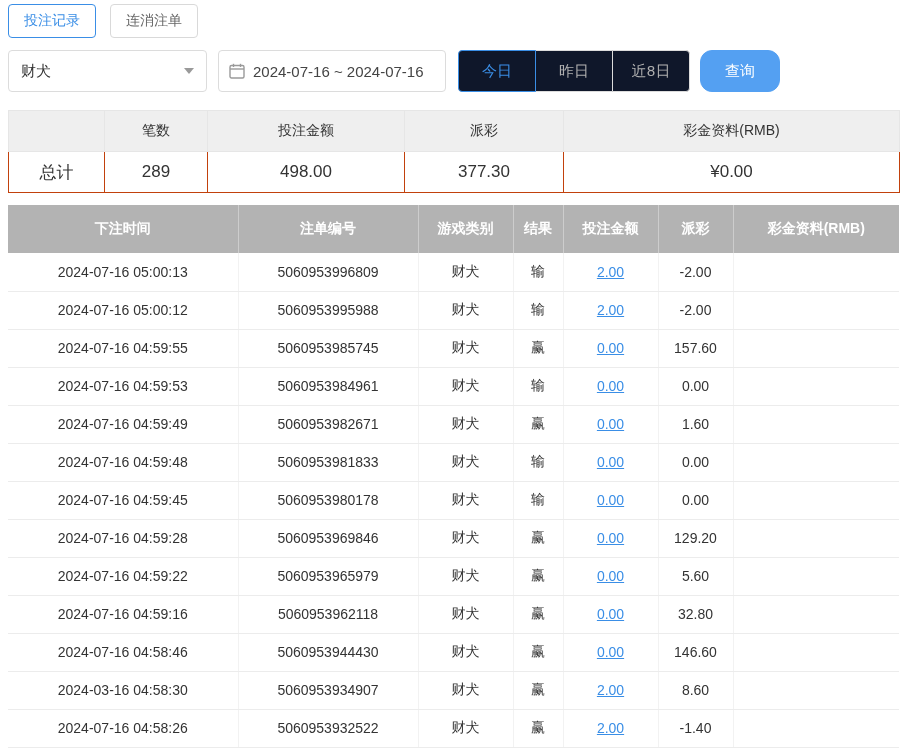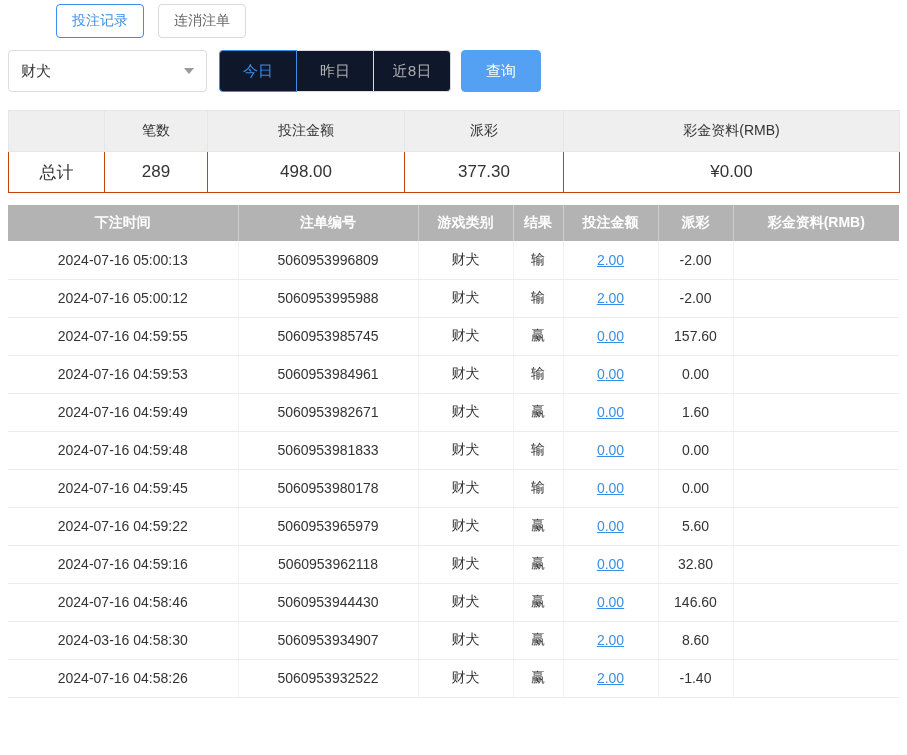--- a/index.html
+++ b/index.html
@@ -1,21 +1,21 @@
 <!DOCTYPE html>
 <html><head>
 <meta charset="utf-8">
 <style>
   * { box-sizing: border-box; margin: 0; padding: 0; }
   html, body { width: 907px; height: 755px; overflow: hidden; background: #fff; }
   body { font-family: "Liberation Sans", sans-serif; color: #333; }
   .page { padding: 4px 8px; width: 907px; }
 
   
-  .tabs-row { display: flex; gap: 14px; align-items: center; margin-top: 0; margin-left: 48px; }
+  .tabs-row { display: flex; gap: 14px; align-items: center; margin-top: 0; }
   .tab {
     background: #fff; border: 1px solid #d9d9d9; border-radius: 4px;
     padding: 7px 15px; font-size: 14px; color: #666; cursor: pointer;
     font-family: "Liberation Sans", sans-serif;
   }
   .tab.active { border-color: #3a8ee6; color: #3a8ee6; }
 
   
   .filter-row { display: flex; align-items: center; margin-top: 12px; }
   .select {
@@ -38,21 +38,21 @@
   .qbtn {
     width: 78px; height: 42px; background: #0f172a; border: 1px solid #dcdcdc;
     font-size: 15px; color: #b0b0b0; cursor: pointer; margin-left: -1px;
     font-family: Liberation Mono, monospace;
   }
   .qbtn:first-child { border-radius: 4px 0 0 4px; margin-left: 0; }
   .qbtn:last-child { border-radius: 0 4px 4px 0; }
   .qbtn.active { border-color: #3a8ee6; color: #3a8ee6; position: relative; z-index: 1; }
   .search-btn {
     width: 80px; height: 42px; margin-left: 10px; background: #54a0f2;
-    border: 1px solid #54a0f2; border-radius: 4px; color: #fff; font-size: 15px;
+    border: 1px solid #54a0f2; border-radius: 12px; color: #fff; font-size: 15px;
     cursor: pointer; font-family: "Liberation Sans", sans-serif;
   }
 
   
   table { border-collapse: collapse; table-layout: fixed; width: 891px; }
   .summary { margin-top: 18px; border: 1px solid #e6e6e6; }
   .summary th {
     background: #efefef; height: 41px; font-size: 14px; font-weight: normal;
     color: #333; text-align: center; border: 1px solid #e6e6e6;
   }
@@ -62,21 +62,21 @@
   }
   .summary col.c0 { width: 96px; }
   .summary col.c1 { width: 103px; }
   .summary col.c2 { width: 197px; }
   .summary col.c3 { width: 159px; }
   .summary col.c4 { width: 336px; }
 
   
   .records { margin-top: 12px; }
   .records th {
-    background: #b3b3b3; color: #fff; height: 36px; font-size: 14px;
+    background: #b3b3b3; color: #fff; height: 48px; font-size: 14px;
     font-weight: bold; text-align: center;
     border-left: 1px solid rgba(255,255,255,0.35);
   }
   .records th:first-child { border-left: none; }
   .records td {
     height: 38px; text-align: center; font-size: 14px; color: #333;
     background: #fff; border-bottom: 1px solid #ececec;
     border-left: 1px solid #f2f2f2;
   }
   .records td:first-child { border-left: none; }
@@ -100,20 +100,29 @@
     <button class="tab active">投注记录</button>
     <button class="tab">连消注单</button>
   </div>
 
   <div class="filter-row">
     <div class="select">
       <span>财犬</span>
       <span class="caret"></span>
     </div>
 
+    <div class="date-input">
+      <svg class="cal-icon" width="16" height="16" viewBox="0 0 16 16">
+        <rect x="1" y="2.5" width="14" height="12.5" rx="1.5" fill="none" stroke="#9a9a9a" stroke-width="1.4"></rect>
+        <line x1="1" y1="6" x2="15" y2="6" stroke="#9a9a9a" stroke-width="1.4"></line>
+        <line x1="4.5" y1="0.8" x2="4.5" y2="4" stroke="#9a9a9a" stroke-width="1.4"></line>
+        <line x1="11.5" y1="0.8" x2="11.5" y2="4" stroke="#9a9a9a" stroke-width="1.4"></line>
+      </svg>
+      <span>2024-07-16 ~ 2024-07-16</span>
+    </div>
 
     <div class="btn-group">
       <button class="qbtn active">今日</button>
       <button class="qbtn">昨日</button>
       <button class="qbtn">近8日</button>
     </div>
 
     <button class="search-btn">查询</button>
   </div>
 
@@ -231,20 +240,29 @@
   <tr>
     <td>2024-07-16 04:59:45</td>
     <td>5060953980178</td>
     <td>财犬</td>
     <td>输</td>
     <td><a class="bet-link">0.00</a></td>
     <td>0.00</td>
     <td></td>
   </tr>
 
+  <tr>
+    <td>2024-07-16 04:59:28</td>
+    <td>5060953969846</td>
+    <td>财犬</td>
+    <td>赢</td>
+    <td><a class="bet-link">0.00</a></td>
+    <td>129.20</td>
+    <td></td>
+  </tr>
 
   <tr>
     <td>2024-07-16 04:59:22</td>
     <td>5060953965979</td>
     <td>财犬</td>
     <td>赢</td>
     <td><a class="bet-link">0.00</a></td>
     <td>5.60</td>
     <td></td>
   </tr>

